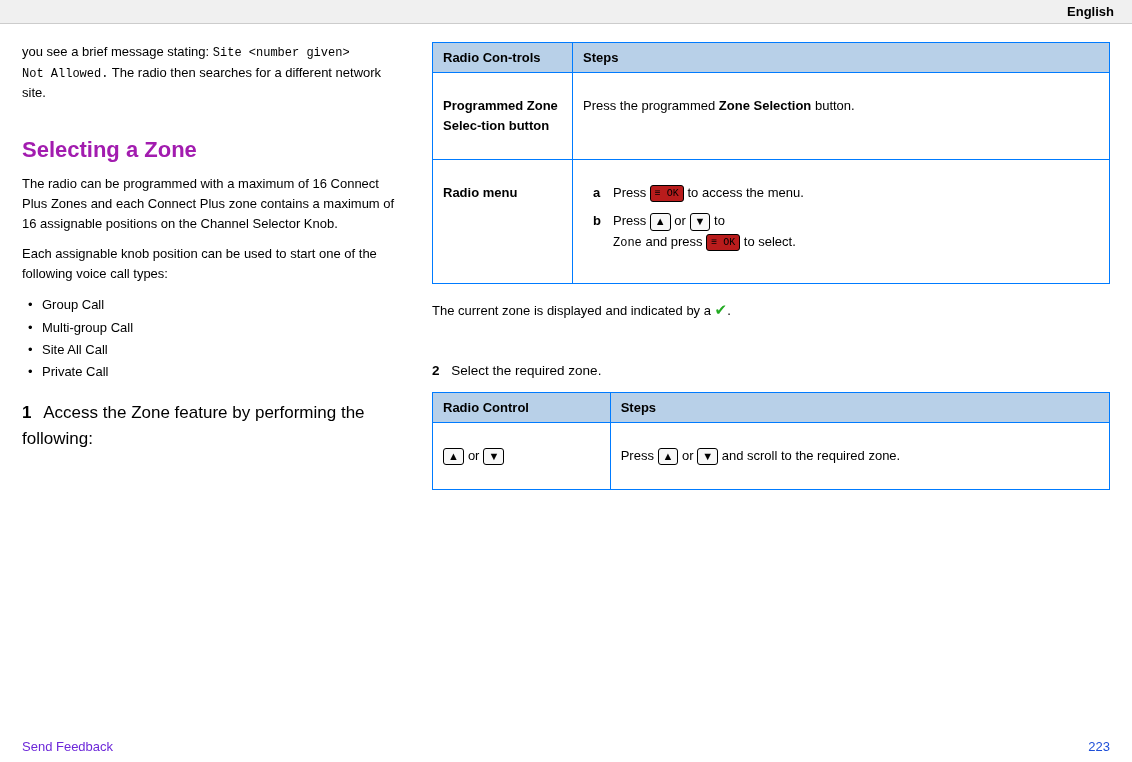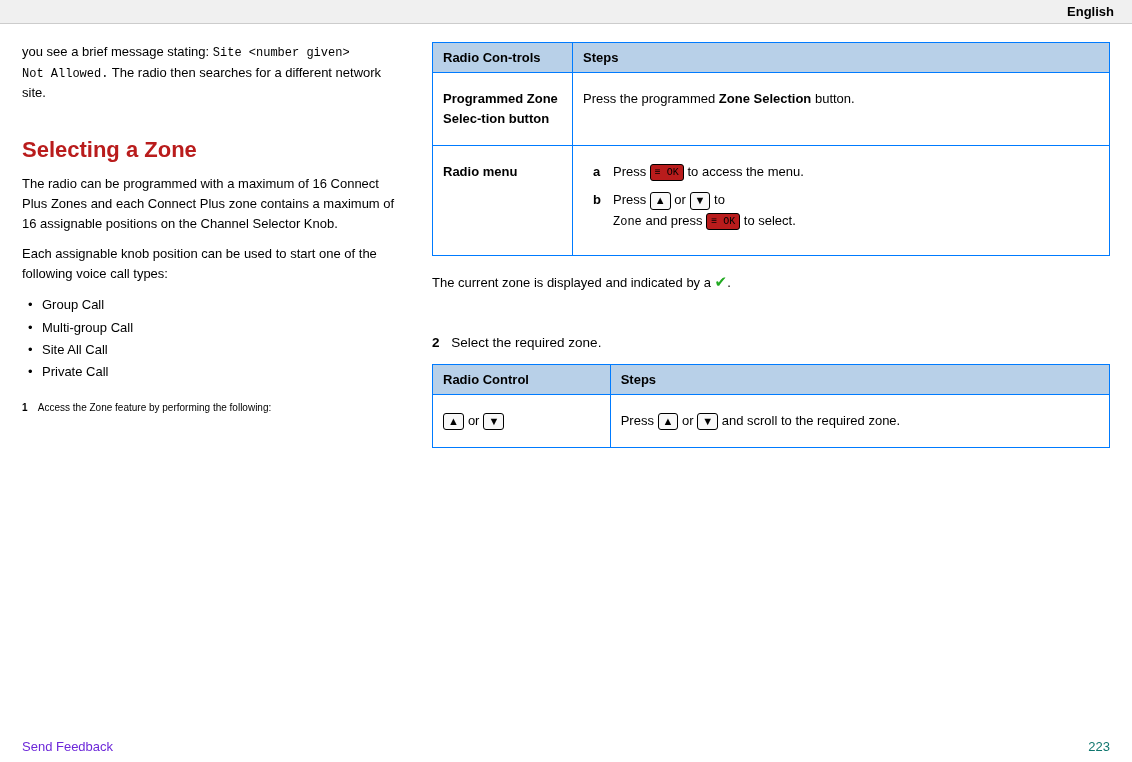--- a/index.html
+++ b/index.html
@@ -48,21 +48,21 @@
       margin-bottom: 34px;
     }
     .intro-text .mono {
       font-family: 'Courier New', monospace;
       font-size: 12px;
     }
 
     .section-heading {
       font-size: 22px;
       font-weight: bold;
-      color: #b91c1c;
+      color: #a21caf;
       margin-bottom: 10px;
       line-height: 1.2;
     }
 
     .body-para {
       font-size: 13px;
       line-height: 1.55;
       margin-bottom: 10px;
     }
 
@@ -77,21 +77,21 @@
       padding-left: 10px;
       position: relative;
     }
     .bullet-list li::before {
       content: "•";
       position: absolute;
       left: -4px;
     }
 
     .step-intro {
-      font-size: 10px;
+      font-size: 17px;
       line-height: 1.55;
       margin-top: 17px;
     }
     .step-intro .step-num {
       font-weight: bold;
       margin-right: 8px;
     }
 
     
     .right-col {
@@ -109,21 +109,21 @@
     .radio-table th {
       background: #b8d0e8;
       color: #000;
       font-weight: bold;
       font-size: 13px;
       padding: 7px 10px;
       border: 1px solid #007bff;
       text-align: left;
     }
     .radio-table td {
-      padding: 16px 10px;
+      padding: 23px 10px;
       border: 1px solid #007bff;
       font-size: 13px;
       vertical-align: top;
       line-height: 1.55;
     }
     .radio-table td.label-cell {
       font-weight: bold;
       vertical-align: top;
       width: 140px;
     }
@@ -202,21 +202,21 @@
       align-items: center;
       padding: 8px 22px;
     }
     .footer-link {
       color: #6d28d9;
       font-size: 13px;
       text-decoration: none;
     }
     .footer-page {
       font-size: 13px;
-      color: #0f766e;
+      color: #1d4ed8;
     }
 
     .zone-italic {
       font-family: 'Courier New', monospace;
       font-size: 12px;
     }
 
     .table2-icon-cell {
       display: flex;
       align-items: center;

